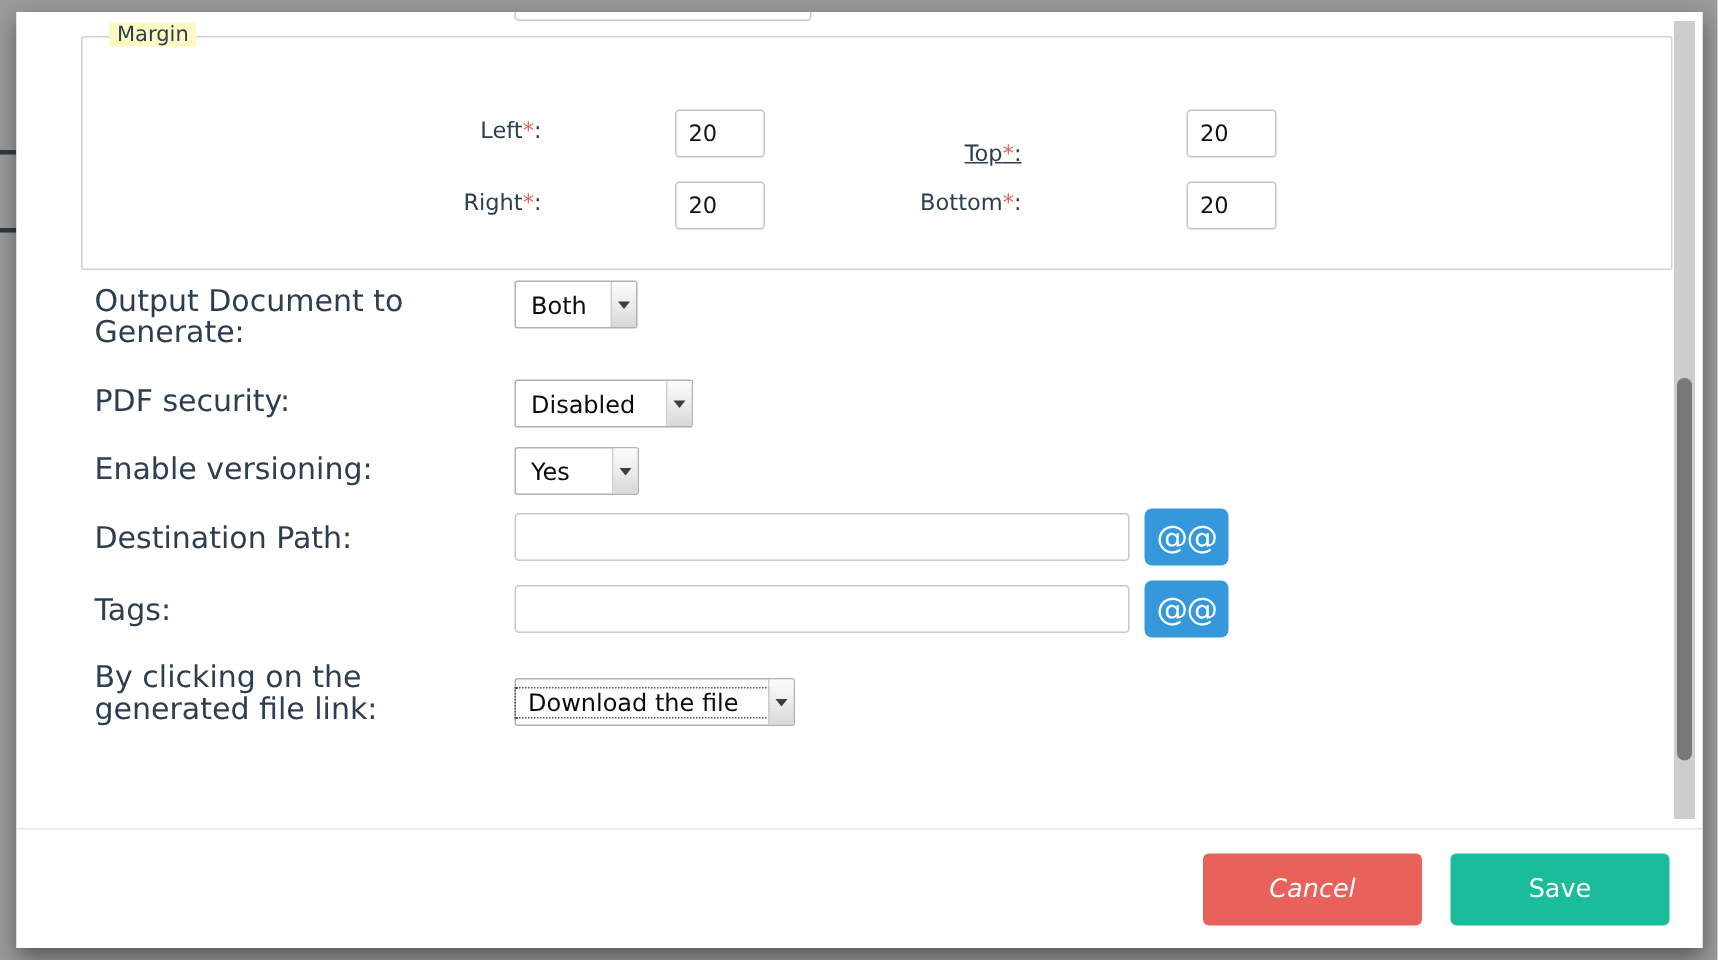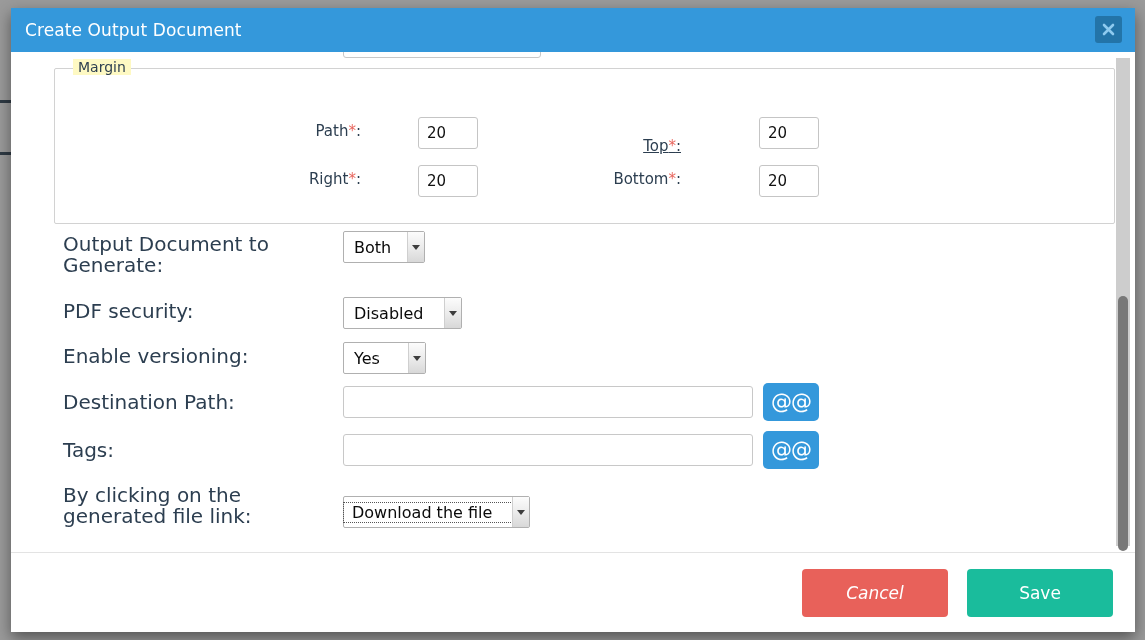--- a/index.html
+++ b/index.html
@@ -122,20 +122,21 @@
   .margin-input {
     position: absolute;
     width: 60px; height: 32px;
     border: 1px solid #c5c5c5;
     border-radius: 3px;
     font-size: 15px;
     color: #111;
     padding: 0 0 0 8px;
     font-family: "DejaVu Sans", "Liberation Sans", sans-serif;
     background: #fff;
+    margin-left: 32px;
   }
 
   
   .form-row {
     position: absolute;
     left: 0;
     width: 1102px;
   }
   .row-label {
     position: absolute;
@@ -261,38 +262,30 @@
 </head>
 <body>
 
 <div id="backdrop-strip">
   <div class="backdrop-tick" style="top:100px"></div>
   <div class="backdrop-tick" style="top:152px"></div>
 </div>
 
 <div id="modal">
 
-  <div id="modal-header">
-    <div id="modal-title">Create Output Document</div>
-    <button id="close-button" aria-label="Close">
-      <svg width="15" height="15" viewBox="0 0 15 15">
-        <path d="M3 3 L12 12 M12 3 L3 12" stroke="#8ecaef" stroke-width="2.6" stroke-linecap="round"></path>
-      </svg>
-    </button>
-  </div>
 
   <div id="modal-body">
     <div id="body-inner">
 
       <div id="clipped-input"></div>
 
       <fieldset id="margin-fieldset">
         <div id="margin-legend">Margin</div>
 
-        <div class="margin-label" style="left:226px; top:53px; width:80px;"><span>Path</span><span class="req-star">*</span><span>:</span></div>
+        <div class="margin-label" style="left:226px; top:53px; width:80px;"><span>Left</span><span class="req-star">*</span><span>:</span></div>
         <input class="margin-input" style="left: 363px; top: 48px;" value="20">
 
         <div class="margin-label" style="left:546px; top:68px; width:80px;text-decoration:underline;"><span>Top</span><span class="req-star">*</span><span>:</span></div>
         <input class="margin-input" style="left: 704px; top: 48px;" value="20">
 
         <div class="margin-label" style="left:226px; top:101px; width:80px;"><span>Right</span><span class="req-star">*</span><span>:</span></div>
         <input class="margin-input" style="left: 363px; top: 96px;" value="20">
 
         <div class="margin-label" style="left:526px; top:101px; width:100px;"><span>Bottom</span><span class="req-star">*</span><span>:</span></div>
         <input class="margin-input" style="left: 704px; top: 96px;" value="20">

